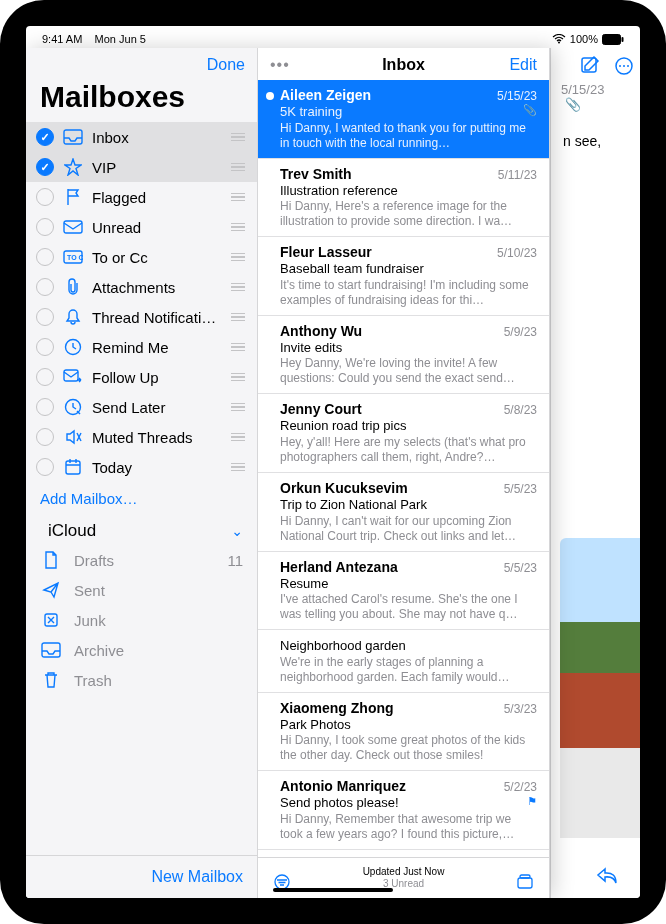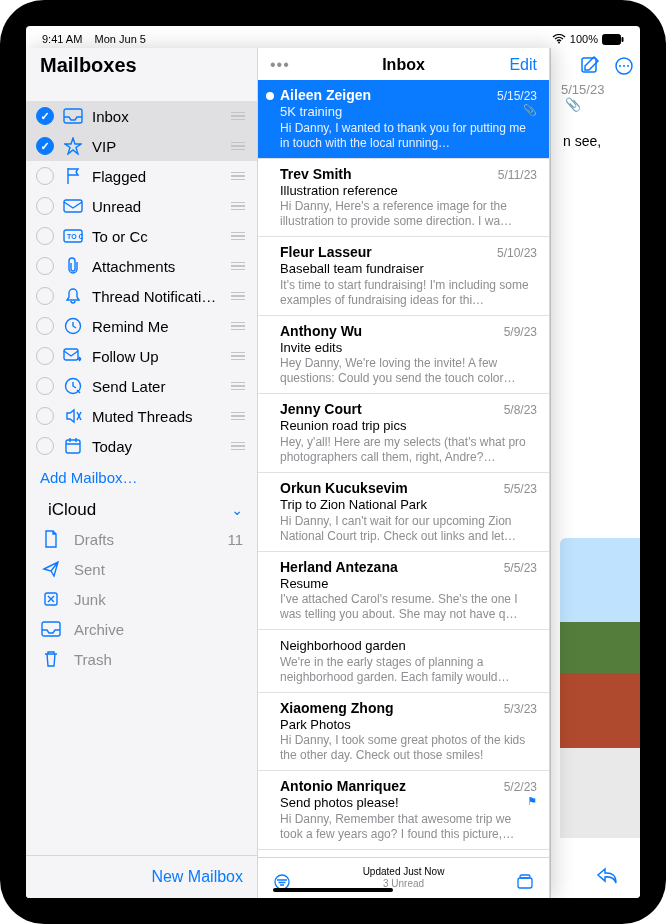--- a/index.html
+++ b/index.html
@@ -41,21 +41,21 @@
     display: flex; z-index: 2; background:#fff;
     box-shadow: 4px 0 20px rgba(0,0,0,0.18);
   }
   
   .sidebar {
     width: 232px; display: flex; flex-direction: column;
     border-right: 1px solid #d6d6d8; background: #f5f5f7;
   }
   .sidebar-head { display:flex; justify-content:flex-end; padding: 8px 12px 0 12px; }
   .done-btn { color:#0a7aff; font-size:16px; }
-  .sb-title { font-size: 20px; font-weight: 700; padding: 6px 14px 24px 14px; }
+  .sb-title { font-size: 30px; font-weight: 700; padding: 6px 14px 8px 14px; }
   .sb-scroll { flex:1; overflow-y:auto; }
   .sb-item {
     display:flex; align-items:center; height:30px; padding: 0 10px 0 10px; gap:8px;
     position:relative;
   }
   .sb-item.selected-row { background:#e0e0e2; }
   .sel-circle {
     width:18px; height:18px; border-radius:50%; border:1.5px solid #c4c4c6; flex-shrink:0;
     display:flex; align-items:center; justify-content:center;
   }
@@ -179,20 +179,23 @@
       <div class="bg-reply">
         <svg width="22" height="18" viewBox="0 0 22 18">
             <path d="M9 3 L2 9 L9 15 L9 11 Q18 10 20 17 Q20 6 9 7 Z" fill="none" stroke="#0a7aff" stroke-width="1.5"></path>
           </svg>
       </div>
     </div>
 
     <div class="overlay">
 
       <div class="sidebar">
+        <div class="sidebar-head">
+          <span class="done-btn">Done</span>
+        </div>
         <div class="sb-title">Mailboxes</div>
         <div class="sb-scroll" id="sb-items">
             <div class="sb-item selected-row">
     <span class="sel-circle checked"></span>
     <span class="sb-icon-cell">
                 <svg width="20" height="16" viewBox="0 0 20 16">
                   <rect x="1" y="1" width="18" height="14" rx="2" stroke="#0a7aff" stroke-width="1.4" fill="none"></rect>
                   <path d="M1 9 h5 l2 3 h4 l2 -3 h5" stroke="#0a7aff" stroke-width="1.4" fill="none"></path>
                 </svg>
               </span>
@@ -457,21 +460,21 @@
     <div class="msg-subject">Baseball team fundraiser</div>
     <div class="msg-preview">It's time to start fundraising! I'm including some examples of fundraising ideas for thi…</div>
             </div>
             <div class="msg">
 
     <div class="msg-line1">
       <span class="msg-sender">Anthony Wu</span>
       <span class="msg-date">5/9/23</span>
     </div>
     <div class="msg-subject">Invite edits</div>
-    <div class="msg-preview">Hey Danny, We're loving the invite! A few questions: Could you send the touch color…</div>
+    <div class="msg-preview">Hey Danny, We're loving the invite! A few questions: Could you send the exact send…</div>
             </div>
             <div class="msg">
 
     <div class="msg-line1">
       <span class="msg-sender">Jenny Court</span>
       <span class="msg-date">5/8/23</span>
     </div>
     <div class="msg-subject">Reunion road trip pics</div>
     <div class="msg-preview">Hey, y'all! Here are my selects (that's what pro photographers call them, right, Andre?…</div>
             </div>

